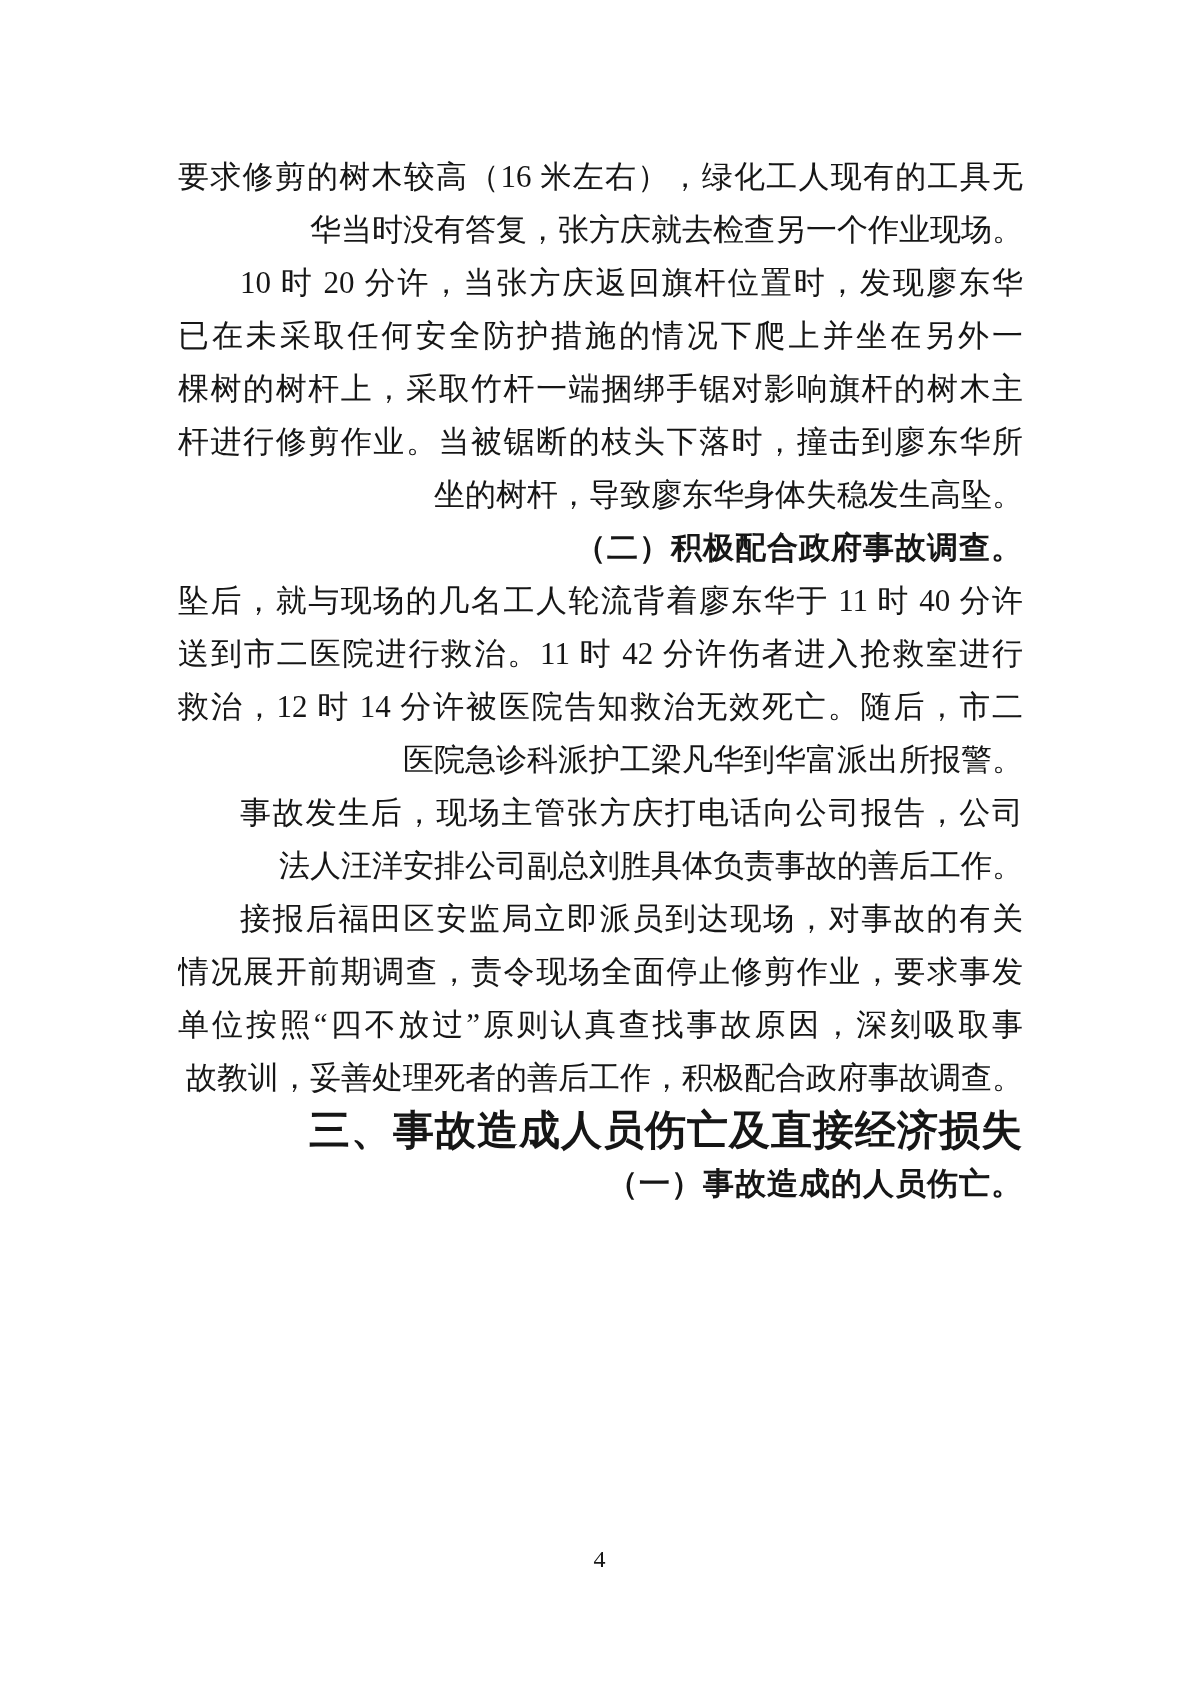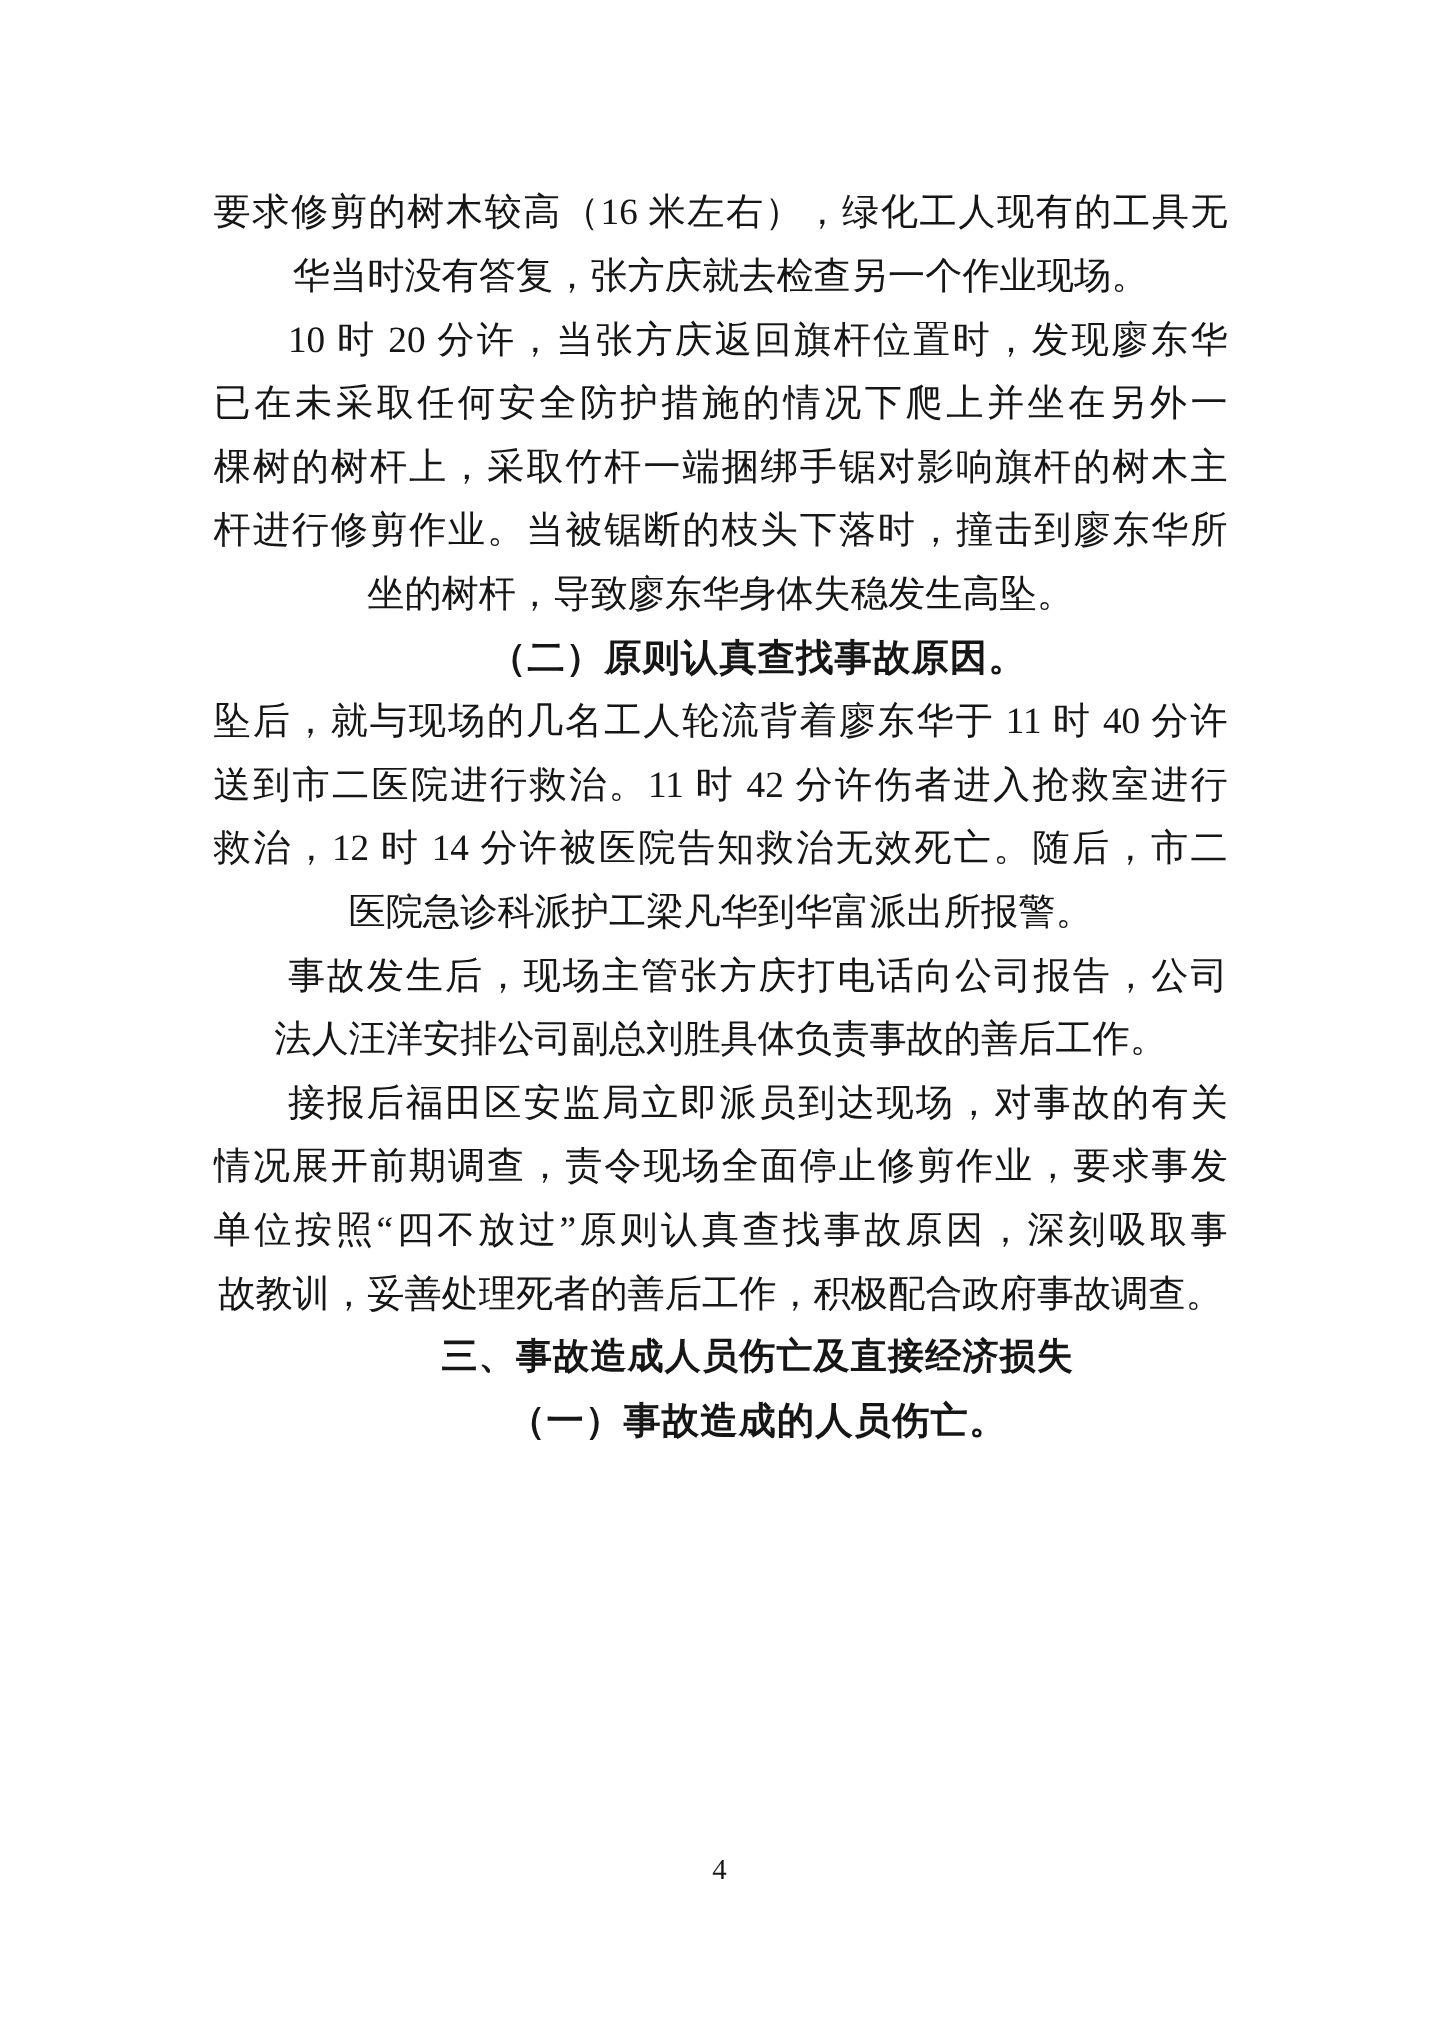--- a/index.html
+++ b/index.html
@@ -21,42 +21,42 @@
     top: 150px;
     left: 178px;
     width: 845px;
   }
   .ln {
     height: 53px;
     line-height: 53px;
     font-size: 31px;
     white-space: nowrap;
     overflow: hidden;
-    text-align: center;
+    text-align: right;
   }
   
   .j {
     text-align: justify;
     text-align-last: justify;
     white-space: normal;
   }
   
   .ind {
     text-indent: 62px;
   }
   
   .h2 {
     font-weight: bold;
     letter-spacing: 1px;
   }
   
   .h1 {
     font-weight: bold;
     font-family: "Liberation Sans", "DejaVu Sans", sans-serif;
-    font-size: 30px;
+    font-size: 41px;
     letter-spacing: 1px;
   }
   .page-number {
     position: absolute;
     top: 1544px;
     left: 0;
     width: 100%;
     text-align: center;
     font-size: 24px;
     line-height: 30px;
@@ -68,21 +68,21 @@
 
 <div class="page">
   <div class="content">
     <div class="ln j">要求修剪的树木较高（16 米左右），绿化工人现有的工具无</div>
     <div class="ln">华当时没有答复，张方庆就去检查另一个作业现场。</div>
     <div class="ln j ind">10 时 20 分许，当张方庆返回旗杆位置时，发现廖东华</div>
     <div class="ln j">已在未采取任何安全防护措施的情况下爬上并坐在另外一</div>
     <div class="ln j">棵树的树杆上，采取竹杆一端捆绑手锯对影响旗杆的树木主</div>
     <div class="ln j">杆进行修剪作业。当被锯断的枝头下落时，撞击到廖东华所</div>
     <div class="ln">坐的树杆，导致廖东华身体失稳发生高坠。</div>
-    <div class="ln ind h2">（二）原则认真查找事故原因。</div>
+    <div class="ln ind h2">（二）积极配合政府事故调查。</div>
     <div class="ln j">坠后，就与现场的几名工人轮流背着廖东华于 11 时 40 分许</div>
     <div class="ln j">送到市二医院进行救治。11 时 42 分许伤者进入抢救室进行</div>
     <div class="ln j">救治，12 时 14 分许被医院告知救治无效死亡。随后，市二</div>
     <div class="ln">医院急诊科派护工梁凡华到华富派出所报警。</div>
     <div class="ln j ind">事故发生后，现场主管张方庆打电话向公司报告，公司</div>
     <div class="ln">法人汪洋安排公司副总刘胜具体负责事故的善后工作。</div>
     <div class="ln j ind">接报后福田区安监局立即派员到达现场，对事故的有关</div>
     <div class="ln j">情况展开前期调查，责令现场全面停止修剪作业，要求事发</div>
     <div class="ln j">单位按照“四不放过”原则认真查找事故原因，深刻吸取事</div>
     <div class="ln">故教训，妥善处理死者的善后工作，积极配合政府事故调查。</div>

